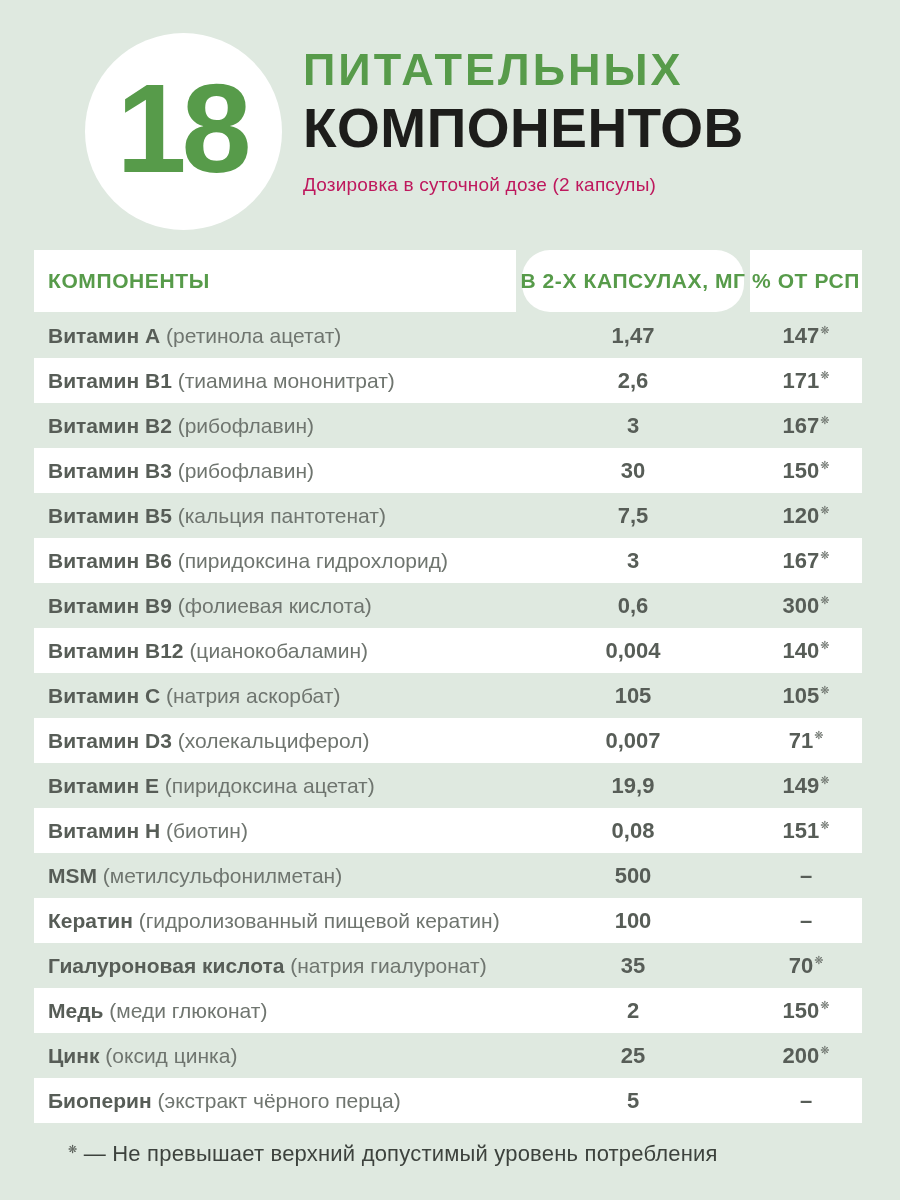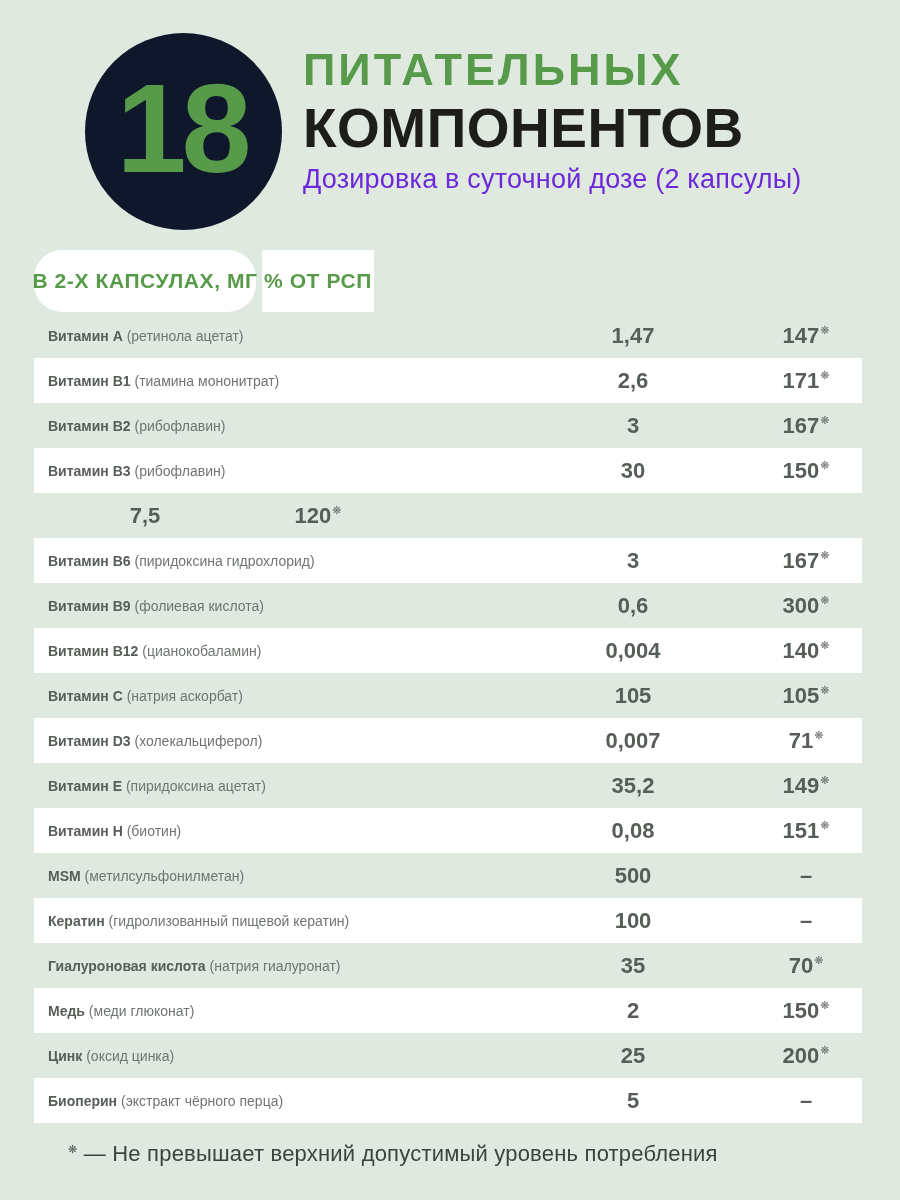--- a/index.html
+++ b/index.html
@@ -8,56 +8,56 @@
     position: relative;
     background: #dfe9e0;
     font-family: "Liberation Sans", sans-serif;
     overflow: hidden;
   }
 
   
   .circle {
     position: absolute; left: 85px; top: 33px;
     width: 197px; height: 197px;
-    background: #0f172a; border-radius: 50%;
+    background: #ffffff; border-radius: 50%;
     display: flex; align-items: center; justify-content: center;
   }
   .circle-num {
     font-size: 126px; font-weight: 700; color: #579b4a;
     letter-spacing: -5px; padding-bottom: 6px; padding-right: 4px;
   }
   .titles { position: absolute; left: 303px; top: 46px; }
   .title-line1 {
     font-size: 45px; font-weight: 700; color: #579b4a;
     letter-spacing: 3px; line-height: 1.08; white-space: nowrap;
   }
   .title-line2 {
     font-size: 55px; font-weight: 700; color: #1d1d1b;
     letter-spacing: 0.5px; line-height: 1.02; margin-top: 5px; white-space: nowrap;
   }
   .subtitle {
-    font-size: 27px; color: #6d28d9; margin-top: 8px;
+    font-size: 19px; color: #be185d; margin-top: 18px;
     letter-spacing: 0.2px; white-space: nowrap;
   }
 
   
   .table { position: absolute; left: 34px; top: 250px; width: 828px; }
   .thead { display: flex; gap: 6px; height: 62px; margin-bottom: 1px; }
   .th {
     background: #ffffff; display: flex; align-items: center;
     color: #579b4a; font-weight: 700; font-size: 21px; letter-spacing: 0.6px;
     white-space: nowrap;
   }
   .th.c1 { flex: 1; padding-left: 14px; }
   .th.c2 { width: 222px; justify-content: center; border-radius: 28px; }
   .th.c3 { width: 112px; justify-content: center; }
 
   .row { display: flex; gap: 6px; height: 45px; align-items: center; }
   .row:nth-child(even) { background: #ffffff; }
-  .cell1 { flex: 1; padding-left: 14px; font-size: 14px; color: #575d57; white-space: nowrap; overflow: hidden; }
+  .cell1 { flex: 1; padding-left: 14px; font-size: 21px; color: #575d57; white-space: nowrap; overflow: hidden; }
   .cell1 .bold { font-weight: 700; }
   .cell1 .detail { font-weight: 400; color: #6f756f; }
   .cell2 { width: 222px; text-align: center; font-size: 22px; font-weight: 700; color: #575d57; }
   .cell3 { width: 112px; text-align: center; font-size: 22px; font-weight: 700; color: #575d57; }
   .ast {
     font-size: 11px; vertical-align: 9px; color: #6f756f;
     margin-left: 1px; font-weight: 400;
   }
 
   
@@ -74,20 +74,21 @@
   <span class="circle-num">18</span>
 </div>
 <div class="titles">
   <div class="title-line1">ПИТАТЕЛЬНЫХ</div>
   <div class="title-line2">КОМПОНЕНТОВ</div>
   <div class="subtitle">Дозировка в суточной дозе (2 капсулы)</div>
 </div>
 
 <div class="table">
   <div class="thead">
+    <div class="th c1">КОМПОНЕНТЫ</div>
     <div class="th c2">В 2-Х КАПСУЛАХ, МГ</div>
     <div class="th c3">% ОТ РСП</div>
   </div>
   <div>
   <div class="row">
     <div class="cell1">
       <span class="bold">Витамин А </span>
       <span class="detail">(ретинола ацетат)</span>
     </div>
     <div class="cell2">1,47</div>
@@ -115,20 +116,24 @@
   <div class="row">
     <div class="cell1">
       <span class="bold">Витамин B3 </span>
       <span class="detail">(рибофлавин)</span>
     </div>
     <div class="cell2">30</div>
     <div class="cell3"><span>150</span><span class="ast">❋</span></div>
   </div>
 
   <div class="row">
+    <div class="cell1">
+      <span class="bold">Витамин B5 </span>
+      <span class="detail">(кальция пантотенат)</span>
+    </div>
     <div class="cell2">7,5</div>
     <div class="cell3"><span>120</span><span class="ast">❋</span></div>
   </div>
 
   <div class="row">
     <div class="cell1">
       <span class="bold">Витамин B6 </span>
       <span class="detail">(пиридоксина гидрохлорид)</span>
     </div>
     <div class="cell2">3</div>
@@ -169,21 +174,21 @@
     </div>
     <div class="cell2">0,007</div>
     <div class="cell3"><span>71</span><span class="ast">❋</span></div>
   </div>
 
   <div class="row">
     <div class="cell1">
       <span class="bold">Витамин E </span>
       <span class="detail">(пиридоксина ацетат)</span>
     </div>
-    <div class="cell2">35,2</div>
+    <div class="cell2">19,9</div>
     <div class="cell3"><span>149</span><span class="ast">❋</span></div>
   </div>
 
   <div class="row">
     <div class="cell1">
       <span class="bold">Витамин H </span>
       <span class="detail">(биотин)</span>
     </div>
     <div class="cell2">0,08</div>
     <div class="cell3"><span>151</span><span class="ast">❋</span></div>

